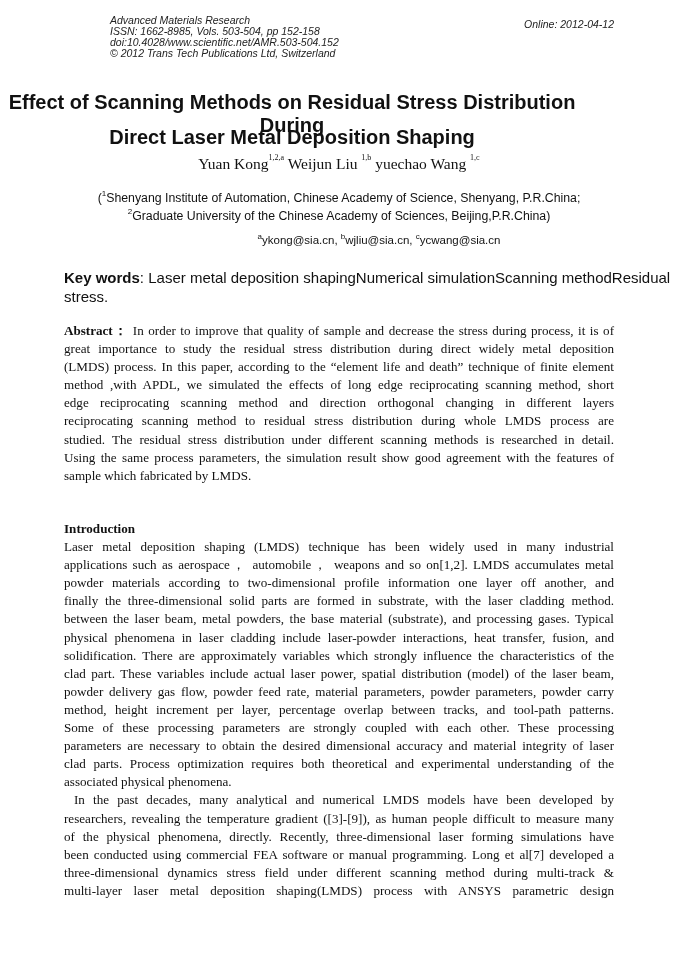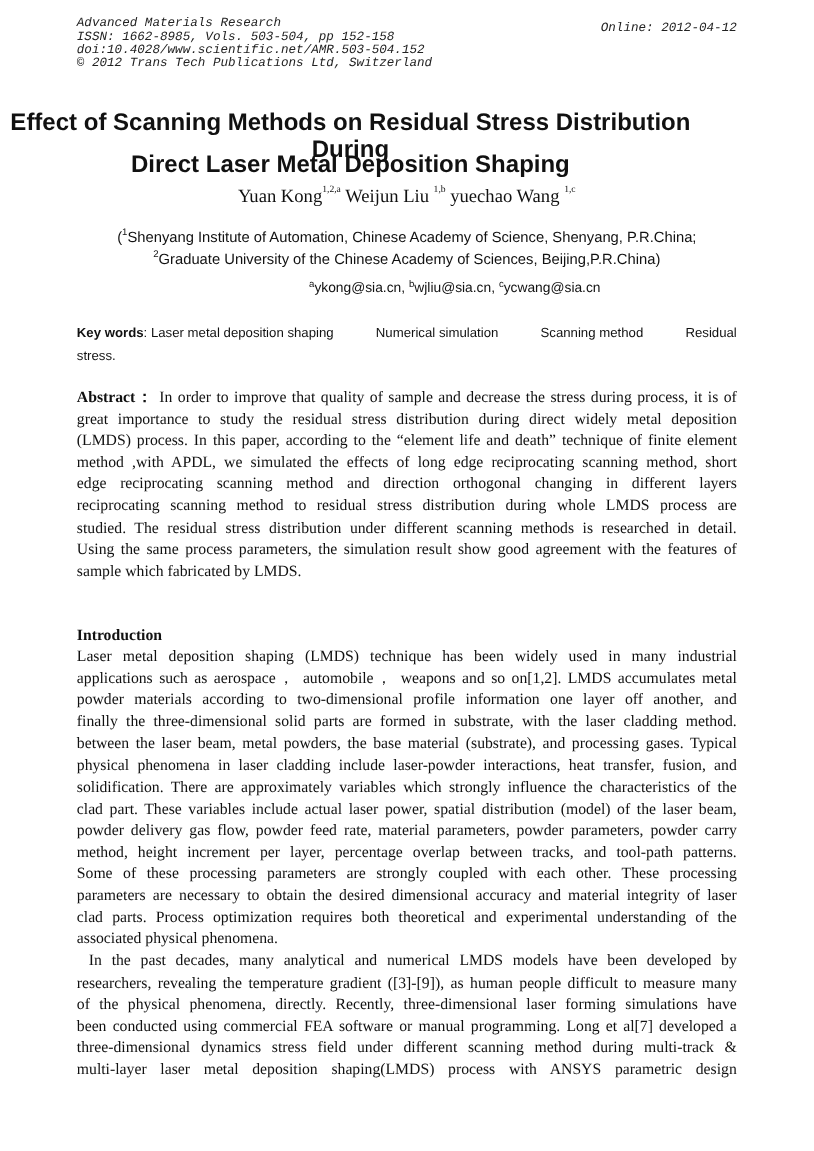--- a/index.html
+++ b/index.html
@@ -1,26 +1,26 @@
 <!DOCTYPE html>
 <html><head>
 <meta charset="utf-8">
 <style>
   html, body { margin: 0; padding: 0; background: #ffffff; }
   body { width: 678px; height: 959px; position: relative; overflow: hidden; color: #111; }
   .page { position: absolute; left: 0; top: 0; width: 678px; height: 959px; }
-  .hdr { position: absolute; font-family: Liberation Mono, monospace; font-style: italic; font-size: 10.5px; line-height: 11px; color: #222; }
+  .hdr { position: absolute; font-family: Liberation Sans, sans-serif; font-style: italic; font-size: 10.5px; line-height: 11px; color: #222; margin-left: 46px; }
   .hdr-left { left: 64px; top: 15px; }
   .hdr-right { right: 64px; top: 19px; }
   .title { position: absolute; left: 0; width: 584px; text-align: center; font-family: "Liberation Sans", sans-serif; font-weight: bold; font-size: 20px; color: #111; }
   .authors { position: absolute; left: 0; width: 678px; top: 155px; text-align: center; font-family: Liberation Serif, serif; font-size: 15.5px; }
   .authors sup, .aff sup, .emails sup { font-size: 8px; vertical-align: top; position: relative; top: -2px; }
   .aff { position: absolute; left: 0; width: 678px; text-align: center; font-family: "Liberation Sans", sans-serif; font-size: 12.3px; }
   .emails { position: absolute; left: 0; width: 678px; top: 234px; text-align: center; font-family: "Liberation Sans", sans-serif; font-size: 11.5px; padding-left: 40px; }
-  .kw { position: absolute; left: 64px; width: 550px; top: 269px; font-family: "Liberation Sans", sans-serif; font-size: 11px; line-height: 18.5px; }
+  .kw { position: absolute; left: 64px; width: 550px; top: 269px; font-family: "Liberation Sans", sans-serif; font-size: 15px; line-height: 18.5px; }
   .kw .lead { font-weight: bold; }
   .serif-block { position: absolute; left: 64px; width: 550px; font-family: "Liberation Serif", serif; font-size: 13.1px; line-height: 18.1px; }
   .ln { display: block; white-space: nowrap; text-align: justify; text-align-last: justify; height: 18.1px; }
   .ln.last { text-align-last: left; }
   .bold { font-weight: bold; }
   .indent { padding-left: 10px; }
 </style>
 </head>
 <body>
 

